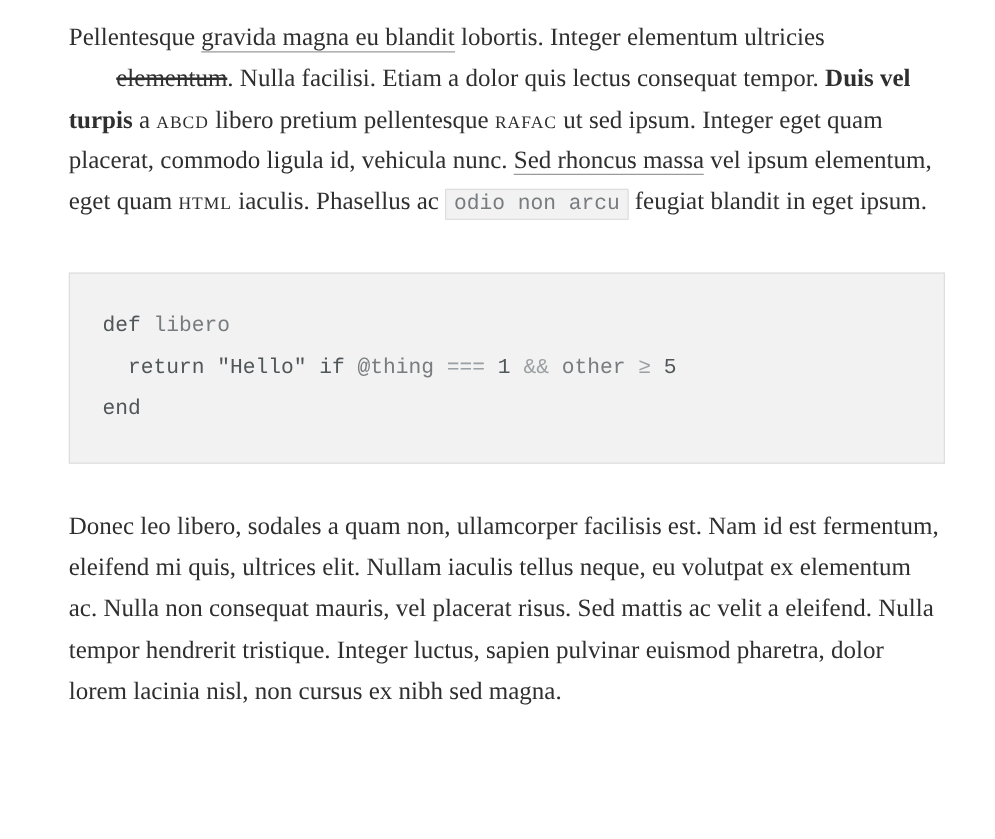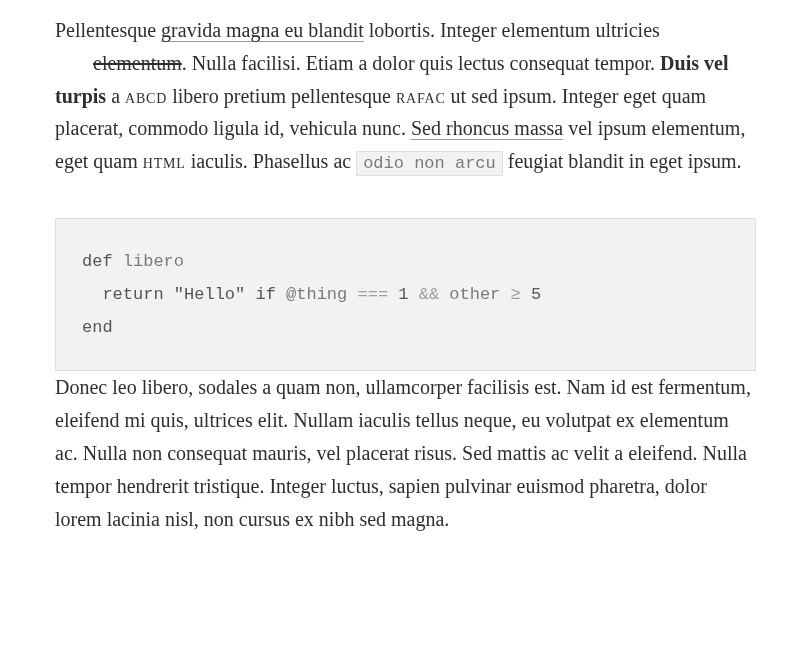--- a/index.html
+++ b/index.html
@@ -22,21 +22,21 @@
   }
   .page {
     padding: 14px 40px 0 55px;
     font-family: Georgia, "Times New Roman", Times, serif;
     color: var(--text);
     font-size: 20px;
     line-height: 1.64;
   }
   p { margin: 0; }
   .para { color: var(--text); }
-  .para-second { }
+  .para-second { margin-top: 34px; }
 
   .link {
     color: var(--text);
     text-decoration: none;
     border-bottom: 1px solid var(--link-border);
   }
   .strike { text-decoration: line-through; margin-left: 38px; }
   .em { }
   .strong { font-weight: 700; }
   .sc {

